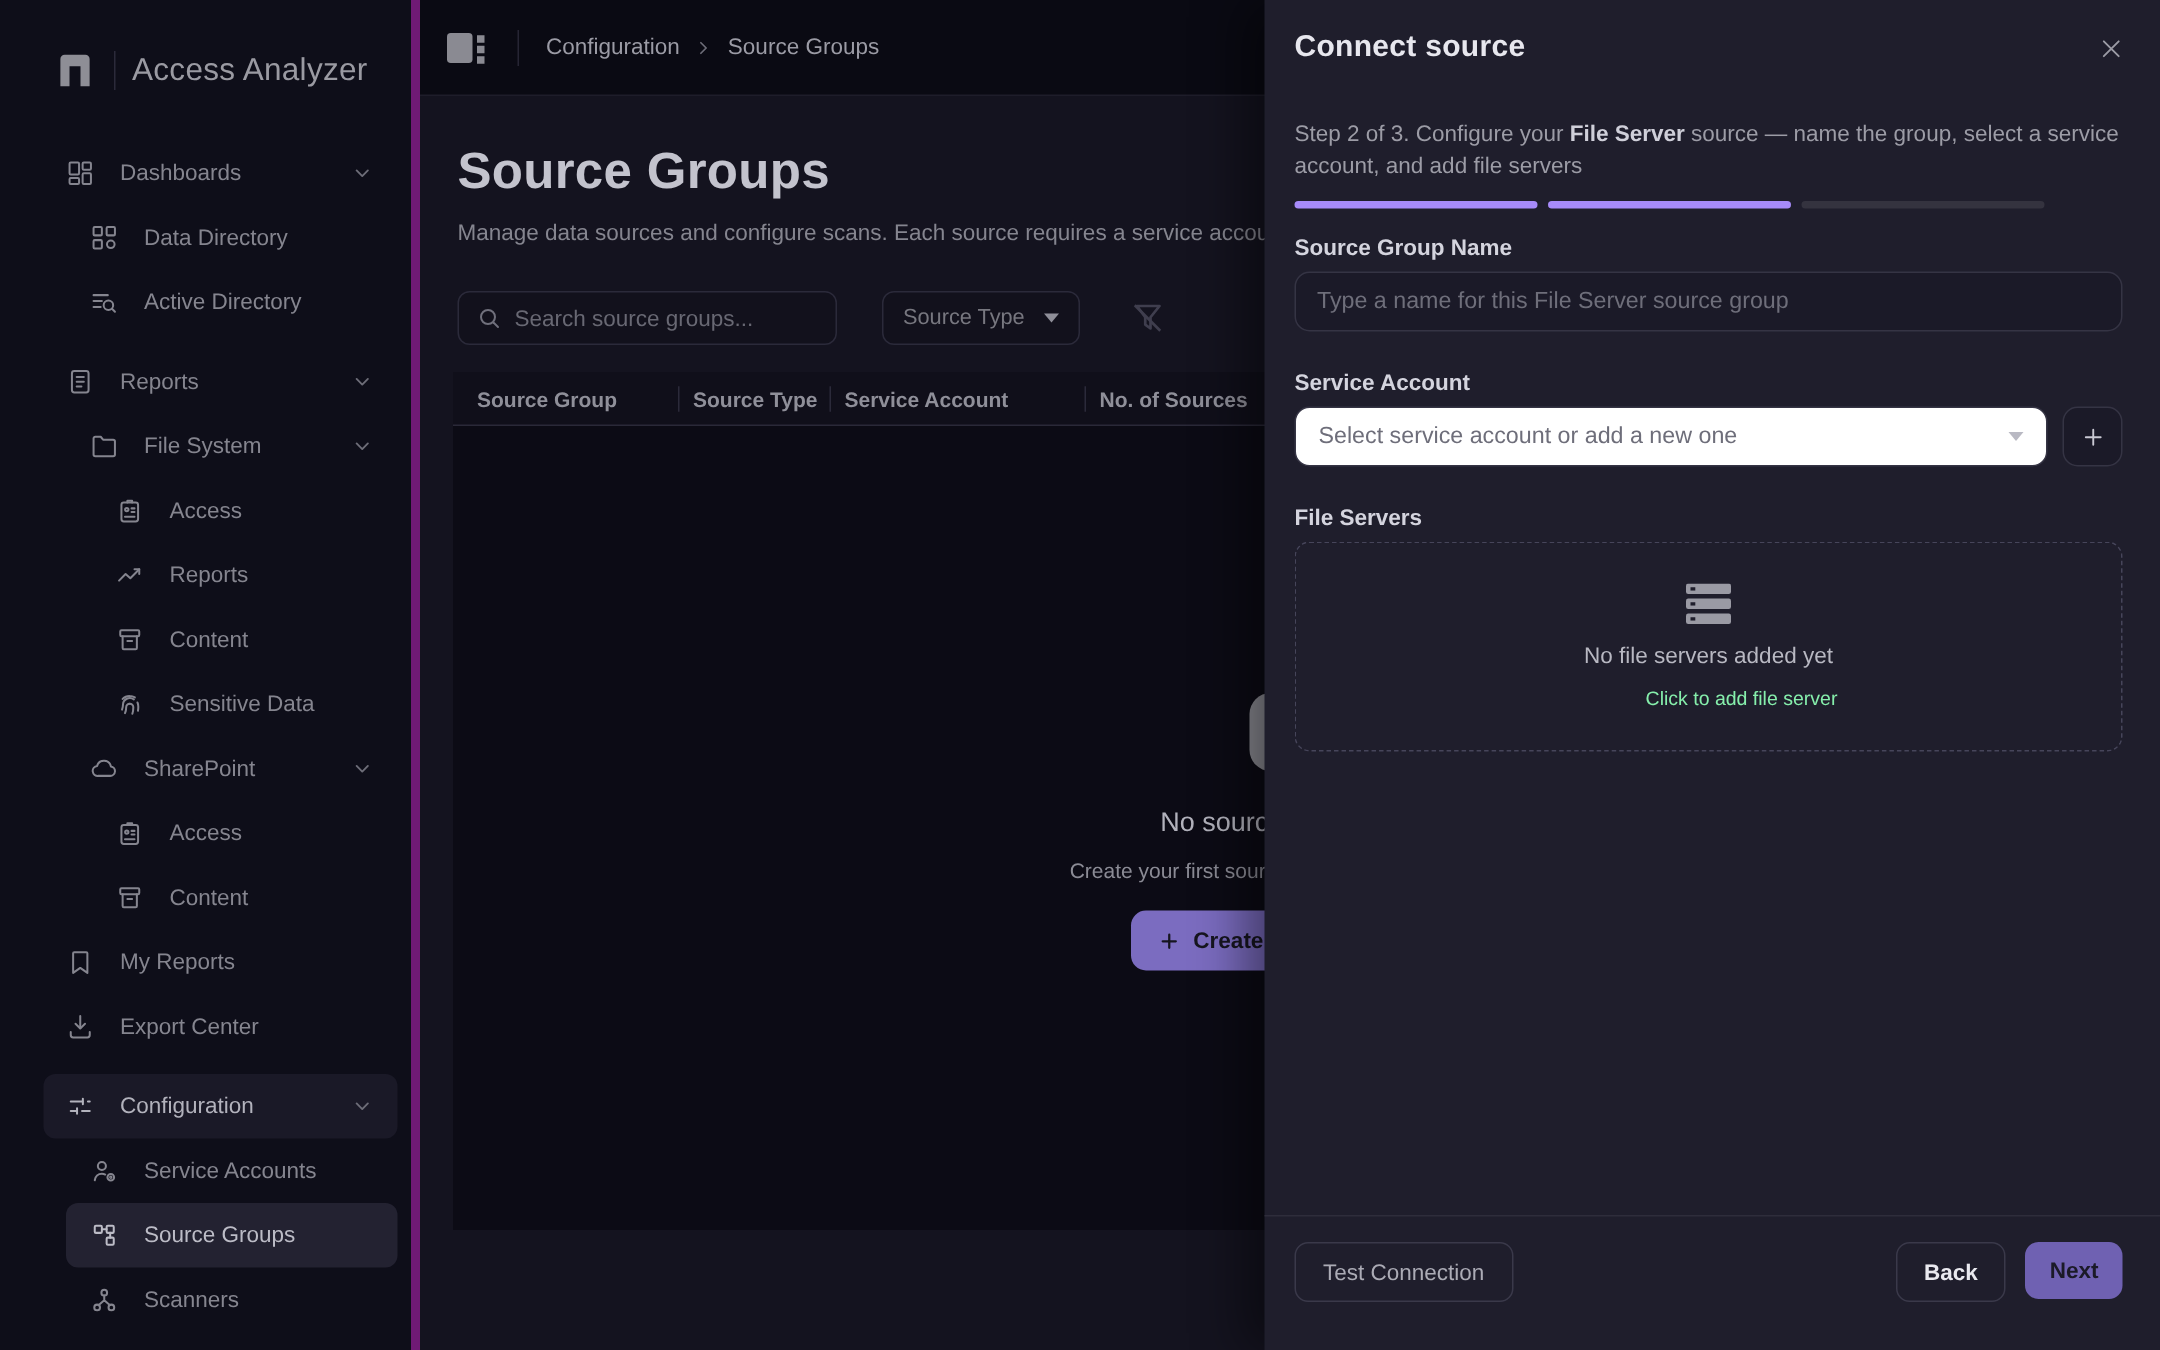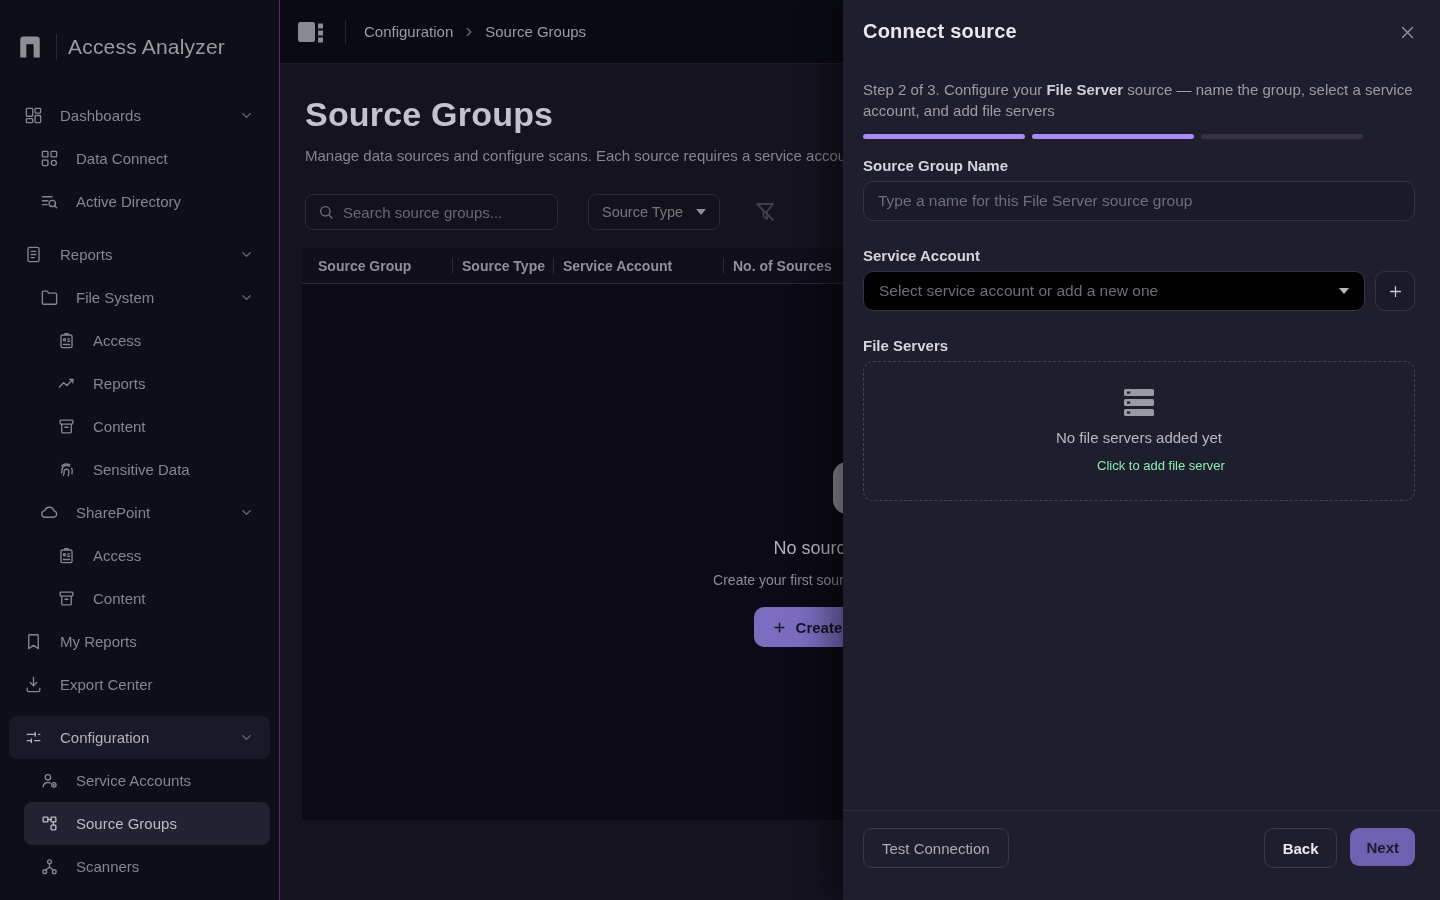--- a/index.html
+++ b/index.html
@@ -1,21 +1,21 @@
 <!DOCTYPE html>
 <html><head>
 <meta charset="utf-8">
 <style>
   * { margin:0; padding:0; box-sizing:border-box; }
   html,body { width:1440px; height:900px; overflow:hidden; background:#14131f;
     font-family:"Liberation Sans", sans-serif; -webkit-font-smoothing:antialiased; }
 
   
   .sidebar { position:absolute; left:0; top:0; width:280px; height:900px;
-    background:#0e0e19; border-right:1px solid #701a75; z-index:5; }
+    background:#0e0e19; border-right:6px solid #701a75; z-index:5;padding-left:20px; }
   .logo-row { display:flex; align-items:center; padding:30px 0 0 17px; height:64px; }
   .logo-mark { width:26px; height:28px; color:#8e8e96; flex:0 0 auto; }
   .logo-divider { width:1px; height:26px; background:#2b2a3a; margin:0 11px 0 13px; }
   .logo-text { font-size:21px; color:#9a9aa2; font-weight:400; letter-spacing:.2px; }
   .nav { margin-top:30px; }
   .nav-item { display:flex; align-items:center; height:43px; margin:0 9px; border-radius:8px;
     color:#85858f; font-size:15px; cursor:pointer; }
   .nav-item.ind0 { padding-left:14px; }
   .nav-item.ind1 { padding-left:30px; }
   .nav-item.ind2 { padding-left:47px; }
@@ -95,21 +95,21 @@
   .progress { margin-top:13px; display:flex; gap:7px; width:500px; }
   .progress .seg { flex:1; height:5px; border-radius:3px; background:#34333f; }
   .progress .seg.filled { background:#a78bfa; }
   .field-label { margin-top:26px; font-size:15px; font-weight:700; color:#d4d4de; }
   .field-label.first { margin-top:18px; }
   .text-input { margin-top:7px; width:100%; height:40px; background:#1b1a28; border:1px solid #353444;
     border-radius:10px; padding:0 14px; color:#c6c6d0; font-size:15.5px; outline:none;
     font-family:"Liberation Sans", sans-serif; }
   .text-input::placeholder { color:#6e6e7a; }
   .row { display:flex; gap:10px; margin-top:7px; }
-  .select-input { flex:1; height:40px; background:#000000; border:1px solid #353444; border-radius:10px;
+  .select-input { flex:1; height:40px; background:#ffffff; border:1px solid #353444; border-radius:10px;
     display:flex; align-items:center; justify-content:space-between; padding:0 15px;
     color:#6e6e7a; font-size:15.5px; cursor:pointer; }
   .select-input .caret { border-top-color:#b9b9c3; }
   .btn-add { width:40px; height:40px; background:#1b1a28; border:1px solid #353444; border-radius:10px;
     color:#c9c9d3; display:flex; align-items:center; justify-content:center; cursor:pointer; }
   .btn-add svg { width:17px; height:17px; stroke:currentColor; stroke-width:1.8; stroke-linecap:round; }
   .dropzone { margin-top:7px; height:140px; border:1.5px dashed #46455a; border-radius:10px;
     display:flex; flex-direction:column; align-items:center; justify-content:center; cursor:pointer; }
   .dropzone .server-icon { color:#9a9aa4; margin-bottom:13px; }
   .dz-title { font-size:15px; color:#b8b8c2; margin-bottom:12px; }
@@ -153,21 +153,21 @@
       </div>
       <div class="nav-item ind1">
         <span class="nav-icon">
           <svg viewBox="0 0 24 24">
             <rect x="3" y="3" width="7" height="7" rx="1"></rect>
             <rect x="14" y="3" width="7" height="7" rx="1"></rect>
             <rect x="3" y="14" width="7" height="7" rx="1"></rect>
             <circle cx="17.5" cy="17.5" r="3.2"></circle>
           </svg>
         </span>
-        <span class="nav-label">Data Connect</span>
+        <span class="nav-label">Data Directory</span>
       </div>
       <div class="nav-item ind1">
         <span class="nav-icon">
           <svg viewBox="0 0 24 24">
             <path d="M3 6h12M3 11h7M3 16h6"></path>
             <circle cx="15.5" cy="14.5" r="4"></circle>
             <path d="M18.5 17.5L21 20"></path>
           </svg>
         </span>
         <span class="nav-label">Active Directory</span>

